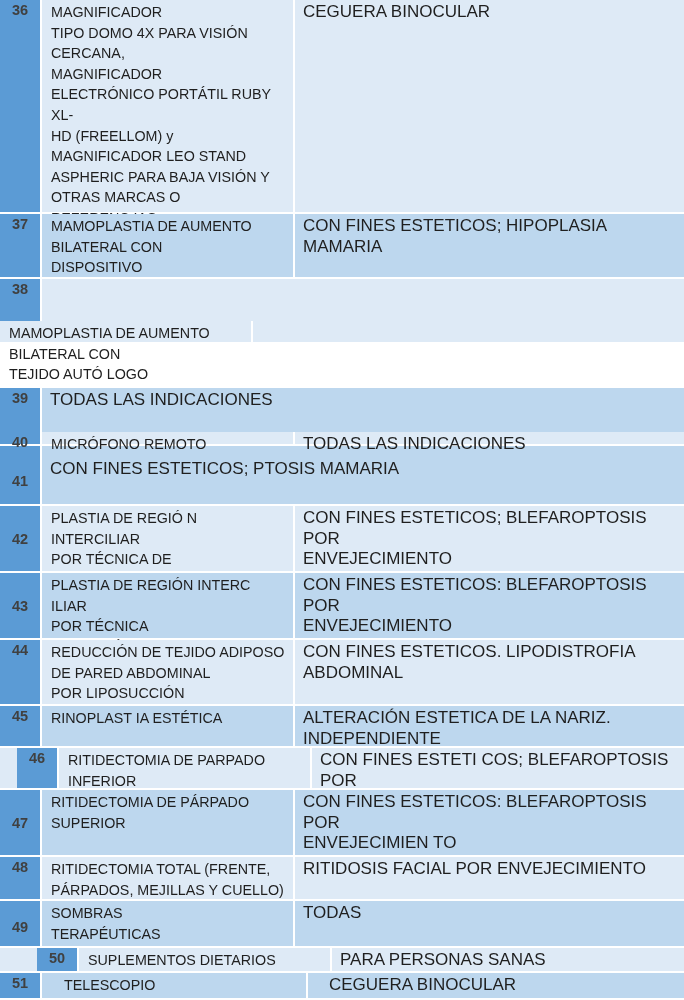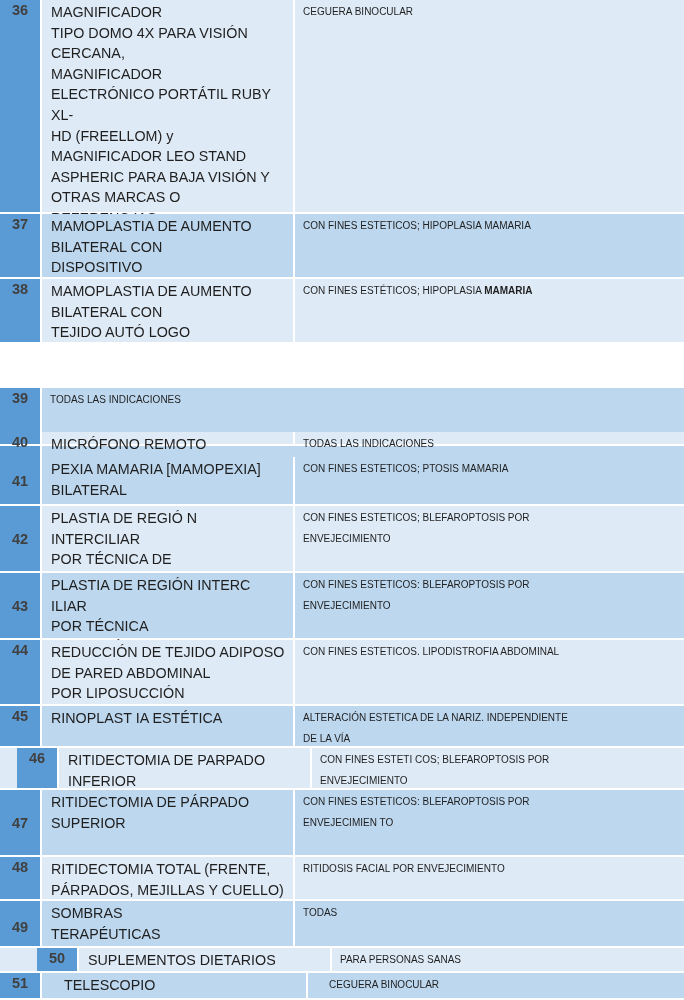--- a/index.html
+++ b/index.html
@@ -53,21 +53,21 @@
     color: #1f1f1f;
     font-size: 14.3px;
     line-height: 20.6px;
     white-space: pre-line;
   }
   .cell-ind {
     flex: 1 1 auto;
     box-sizing: border-box;
     padding: 2px 8px 0 8px;
     color: #1f1f1f;
-    font-size: 10px;
+    font-size: 17px;
     line-height: 20.6px;
     white-space: pre-line;
   }
   .bold { font-weight: bold; }
 </style>
 </head>
 <body>
 
 <div class="table">
 
@@ -87,43 +87,41 @@
   </div>
 
   <div class="row dark" style="top:214px;height:65px;">
     <div class="cell-num top">37</div>
     <div class="cell-desc">MAMOPLASTIA DE AUMENTO
 BILATERAL CON
 DISPOSITIVO</div>
     <div class="cell-ind">CON FINES ESTETICOS; HIPOPLASIA MAMARIA</div>
   </div>
 
-  <div class="row light" style="top:279px;height:65px;">
+  <div class="row light" style="top:279px;height:65px;flex-direction:column;">
     <div class="cell-num top">38</div>
     <div class="cell-desc">MAMOPLASTIA DE AUMENTO
 BILATERAL CON
 TEJIDO AUTÓ LOGO</div>
     <div class="cell-ind"><span>CON FINES ESTÉTICOS; HIPOPLASIA </span><span class="bold">MAMARIA</span></div>
   </div>
 
   <div class="row dark" style="top:344px;height:88px;margin-top:44px;">
     <div class="cell-num top">39</div>
     <div class="cell-ind">TODAS LAS INDICACIONES</div>
   </div>
 
   <div class="row light" style="top:432px;height:14px;">
     <div class="cell-num top">40</div>
     <div class="cell-desc">MICRÓFONO REMOTO</div>
     <div class="cell-ind">TODAS LAS INDICACIONES</div>
   </div>
 
   <div class="row dark" style="top:457px;height:49px;">
     <div class="cell-num mid">41</div>
-    <div class="cell-desc">PEXIA MAMARIA [MAMOPEXIA]
-BILATERAL</div>
     <div class="cell-ind">CON FINES ESTETICOS; PTOSIS MAMARIA</div>
   </div>
 
   <div class="row light" style="top:506px;height:67px;">
     <div class="cell-num mid">42</div>
     <div class="cell-desc">PLASTIA DE REGIÓ N INTERCILIAR
 POR TÉCNICA DE
 RELLENO</div>
     <div class="cell-ind">CON FINES ESTETICOS; BLEFAROPTOSIS POR
 ENVEJECIMIENTO</div>

